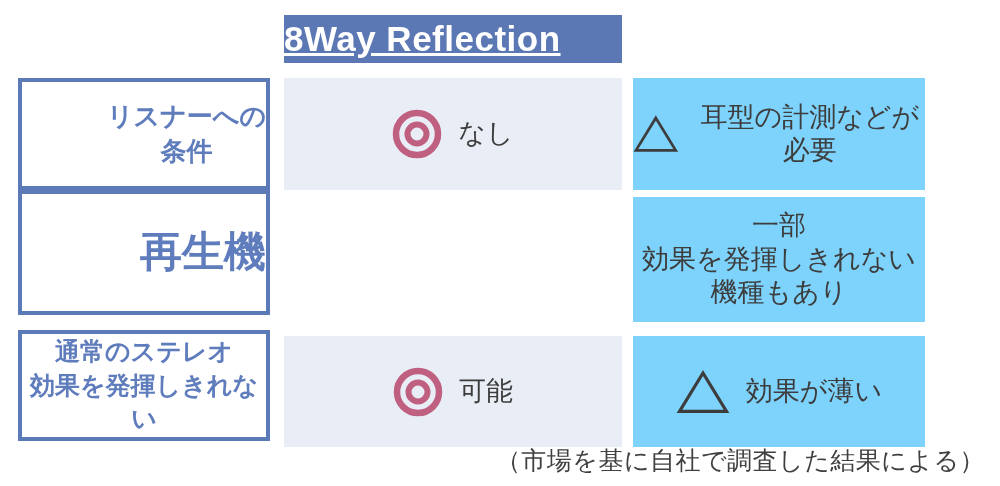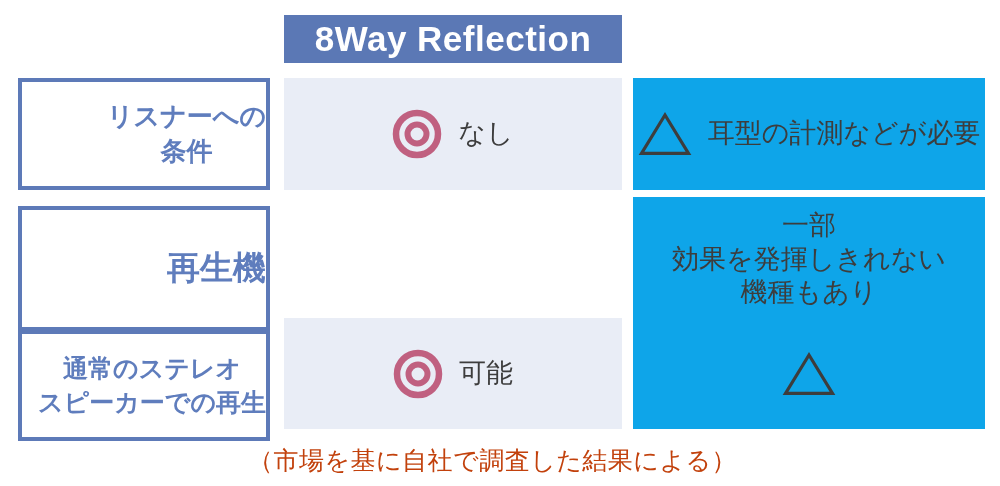--- a/index.html
+++ b/index.html
@@ -14,74 +14,75 @@
     height: 486px;
     background: #ffffff;
     overflow: hidden;
   }
   .abs { position: absolute; box-sizing: border-box; }
 
   
   .col-header {
     display: flex;
     align-items: center;
-    justify-content: center;
+    justify-content: flex-start;
     color: #ffffff;
     font-weight: 700;
     text-align: center;
+    text-decoration: underline;
   }
   .header-ours   { left: 284px; top: 15px; width: 338px; height: 48px; background: #5b78b5; font-size: 35px; letter-spacing: 0.5px; }
   .header-others { left: 633px; top: 15px; width: 352px; height: 48px; background: #5a5858; font-size: 28px; letter-spacing: 1px; }
 
   
   .row-label {
     left: 18px;
     width: 252px;
     background: #ffffff;
     border: 4px solid #5d7ab8;
     color: #5f7dbd;
     font-weight: 700;
     display: flex;
     align-items: center;
     justify-content: flex-end;
     text-align: center;
     line-height: 1.35;
   }
   .label-1 { top: 78px;  height: 112px; font-size: 26px; }
-  .label-2 { top: 206px; height: 125px; font-size: 33px; }
+  .label-2 { top: 190px; height: 125px; font-size: 42px; }
   .label-3 { top: 330px; height: 111px; font-size: 25px; }
 
   
   .cell {
     display: flex;
     align-items: center;
     justify-content: center;
     text-align: center;
     color: #3d3d3d;
     font-size: 27px;
     font-weight: 500;
     line-height: 1.24;
     gap: 16px;
   }
   .cell-ours   { left: 284px; width: 338px; background: #e9edf6; }
-  .cell-others { left: 633px; width: 352px; background: #0ea5e9; }
+  .cell-others { left: 633px; width: 292px; background: #7dd3fc; }
   .r1 { top: 78px;  height: 112px; }
   .r2 { top: 197px; height: 125px; }
-  .r3 { top: 318px; height: 111px; }
+  .r3 { top: 336px; height: 111px; }
 
   .cell-text { white-space: pre-line; }
   .rating-icon { display: block; }
 
   
   .footer-note {
     left: 0;
     right: 15px;
     top: 444px;
-    text-align: center;
-    color: #c2410c;
+    text-align: right;
+    color: #404040;
     font-size: 25px;
     font-weight: 500;
     letter-spacing: 0.5px;
   }
 </style>
 </head>
 <body>
 
 <div class="stage">
 
@@ -91,21 +92,21 @@
 
   <div class="abs row-label label-1">
     <span class="cell-text">リスナーへの
 条件</span>
   </div>
   <div class="abs row-label label-2">
     <span class="cell-text">再生機</span>
   </div>
   <div class="abs row-label label-3">
     <span class="cell-text">通常のステレオ
-スピーカーでの再生</span>
+効果を発揮しきれない</span>
   </div>
 
   <div class="abs cell cell-ours r1">
     <svg class="rating-icon" width="50" height="50" viewBox="0 0 50 50">
       <circle cx="25" cy="25" r="21" fill="none" stroke="#c06080" stroke-width="6.5"></circle>
       <circle cx="25" cy="25" r="9.5" fill="none" stroke="#c06080" stroke-width="6"></circle>
     </svg>
     <span class="cell-text">なし</span>
   </div>
   <div class="abs cell cell-others r1">
@@ -125,17 +126,18 @@
     <svg class="rating-icon" width="50" height="50" viewBox="0 0 50 50">
       <circle cx="25" cy="25" r="21" fill="none" stroke="#c06080" stroke-width="6.5"></circle>
       <circle cx="25" cy="25" r="9.5" fill="none" stroke="#c06080" stroke-width="6"></circle>
     </svg>
     <span class="cell-text">可能</span>
   </div>
   <div class="abs cell cell-others r3">
     <svg class="rating-icon" width="54" height="46" viewBox="0 0 54 46">
       <path d="M27 4 L50.5 42.3 L3.5 42.3 Z" fill="none" stroke="#3d3d3d" stroke-width="3.2"></path>
     </svg>
+    <span class="cell-text">効果が薄い</span>
   </div>
 
   <div class="abs footer-note">（市場を基に自社で調査した結果による）</div>
 
 </div>
 
 </body></html>

